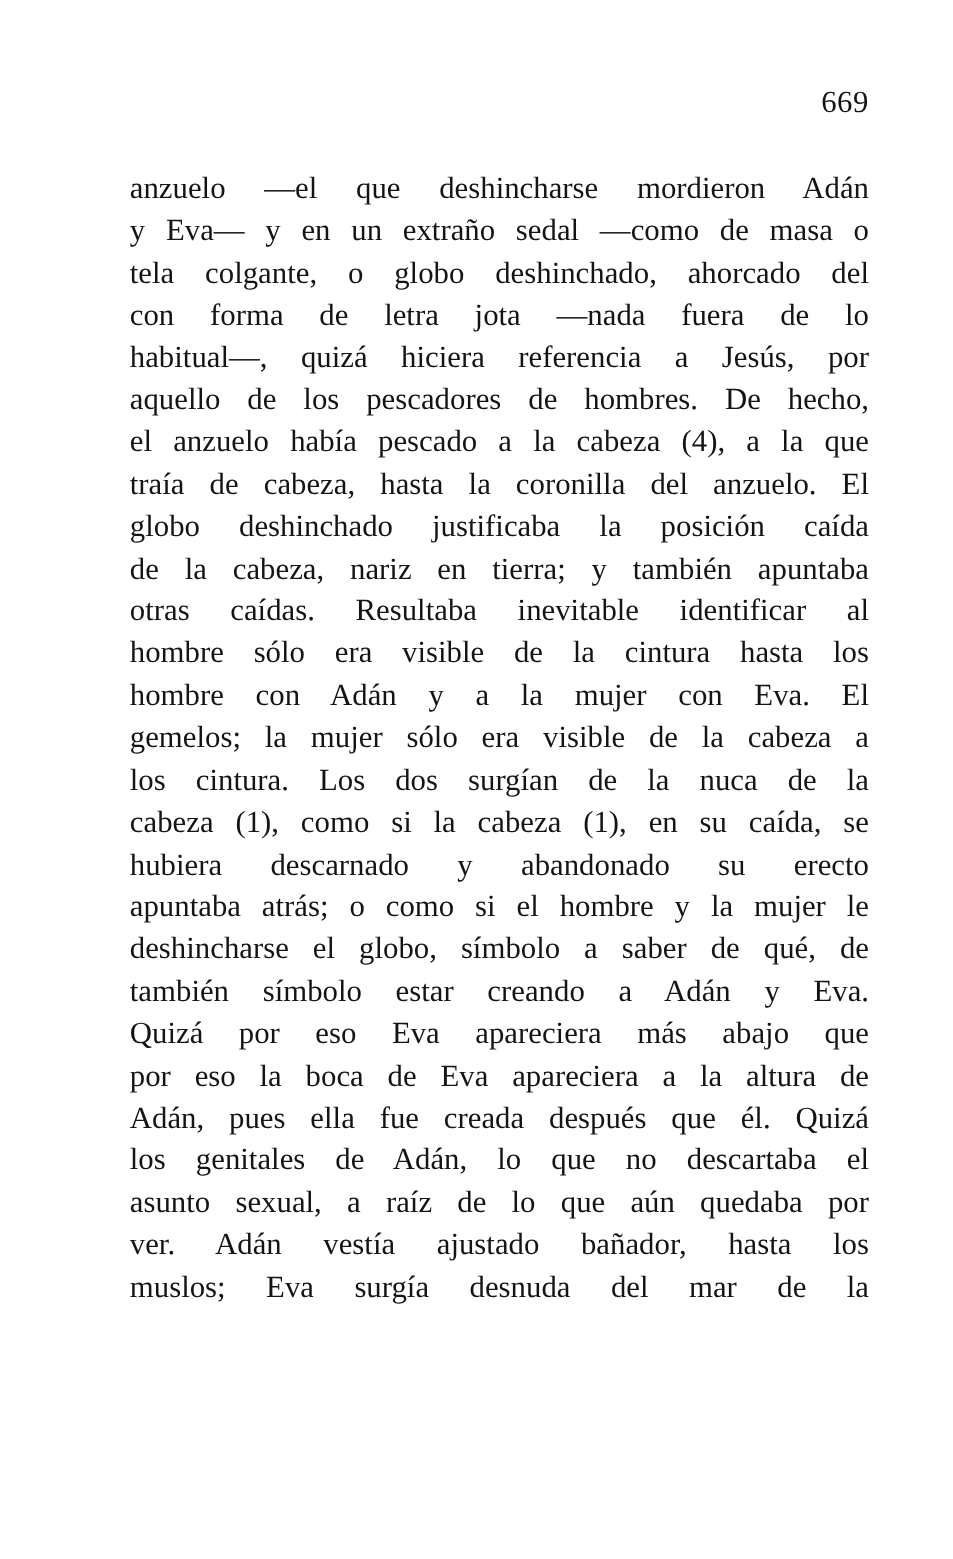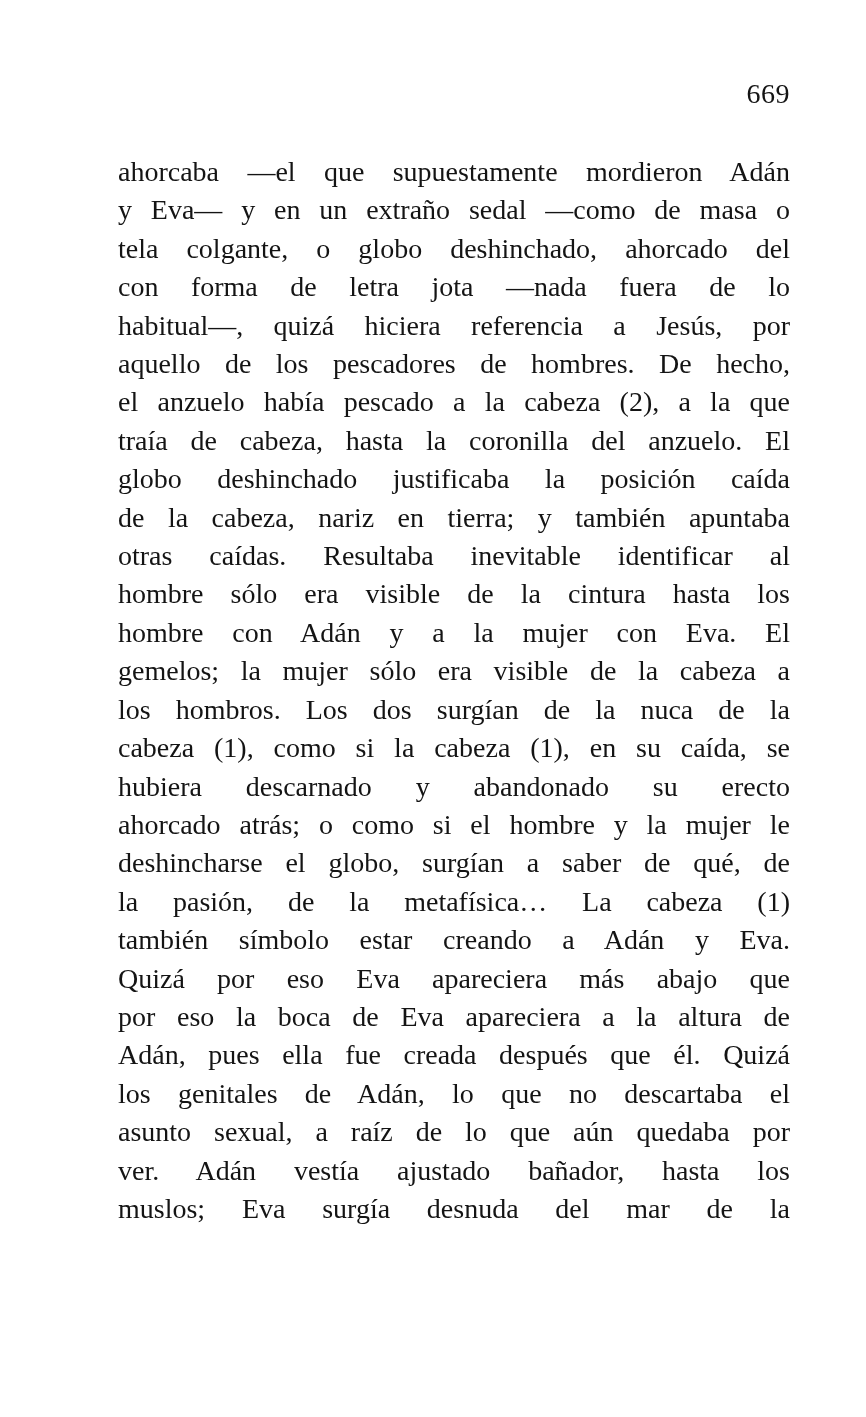--- a/index.html
+++ b/index.html
@@ -39,40 +39,39 @@
     word-spacing: 1px;
     white-space: normal;
   }
 </style>
 </head>
 <body>
 
 <div class="page" style="background: rgb(255, 255, 255); color: rgb(20, 20, 20);">
   <div class="page-number">669</div>
   <div class="text-block">
-      <div class="line">ahorcaba —el que supuestamente mordieron Adán</div>
+      <div class="line">anzuelo —el que deshincharse mordieron Adán</div>
       <div class="line">y Eva— y en un extraño sedal —como de masa o</div>
       <div class="line">tela colgante, o globo deshinchado, ahorcado del</div>
       <div class="line">con forma de letra jota —nada fuera de lo</div>
       <div class="line">habitual—, quizá hiciera referencia a Jesús, por</div>
       <div class="line">aquello de los pescadores de hombres. De hecho,</div>
-      <div class="line">el anzuelo había pescado a la cabeza (2), a la que</div>
+      <div class="line">el anzuelo había pescado a la cabeza (4), a la que</div>
       <div class="line">traía de cabeza, hasta la coronilla del anzuelo. El</div>
       <div class="line">globo deshinchado justificaba la posición caída</div>
       <div class="line">de la cabeza, nariz en tierra; y también apuntaba</div>
       <div class="line">otras caídas. Resultaba inevitable identificar al</div>
       <div class="line">hombre sólo era visible de la cintura hasta los</div>
       <div class="line">hombre con Adán y a la mujer con Eva. El</div>
       <div class="line">gemelos; la mujer sólo era visible de la cabeza a</div>
-      <div class="line">los hombros. Los dos surgían de la nuca de la</div>
+      <div class="line">los cintura. Los dos surgían de la nuca de la</div>
       <div class="line">cabeza (1), como si la cabeza (1), en su caída, se</div>
       <div class="line">hubiera descarnado y abandonado su erecto</div>
-      <div class="line">ahorcado atrás; o como si el hombre y la mujer le</div>
-      <div class="line">deshincharse el globo, surgían a saber de qué, de</div>
-      <div class="line">la pasión, de la metafísica… La cabeza (1)</div>
+      <div class="line">apuntaba atrás; o como si el hombre y la mujer le</div>
+      <div class="line">deshincharse el globo, símbolo a saber de qué, de</div>
       <div class="line">también símbolo estar creando a Adán y Eva.</div>
       <div class="line">Quizá por eso Eva apareciera más abajo que</div>
       <div class="line">por eso la boca de Eva apareciera a la altura de</div>
       <div class="line">Adán, pues ella fue creada después que él. Quizá</div>
       <div class="line">los genitales de Adán, lo que no descartaba el</div>
       <div class="line">asunto sexual, a raíz de lo que aún quedaba por</div>
       <div class="line">ver. Adán vestía ajustado bañador, hasta los</div>
       <div class="line">muslos; Eva surgía desnuda del mar de la</div>
     </div>
 </div>

